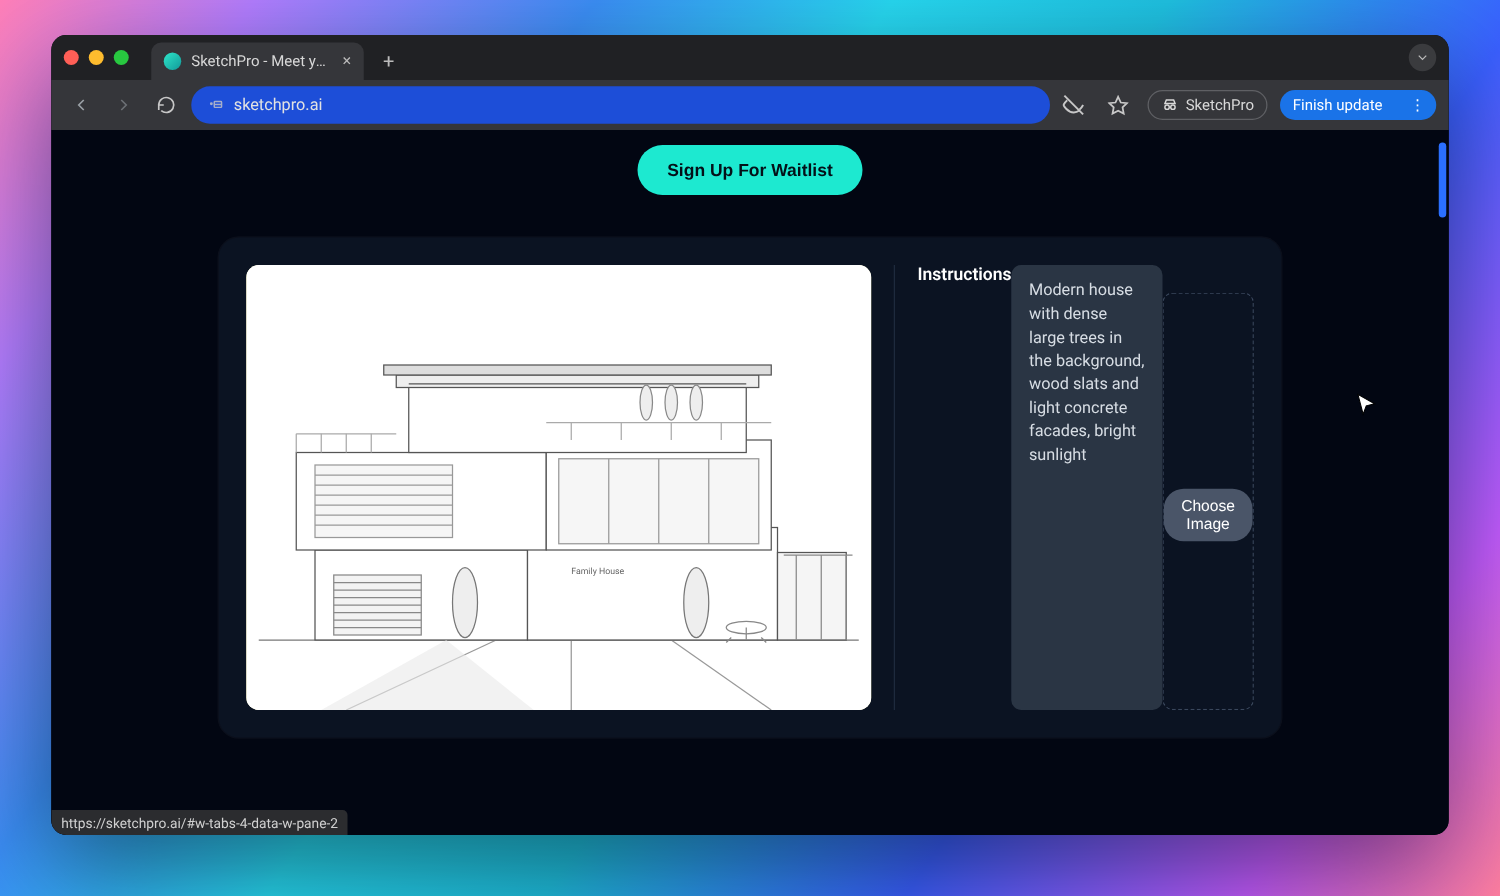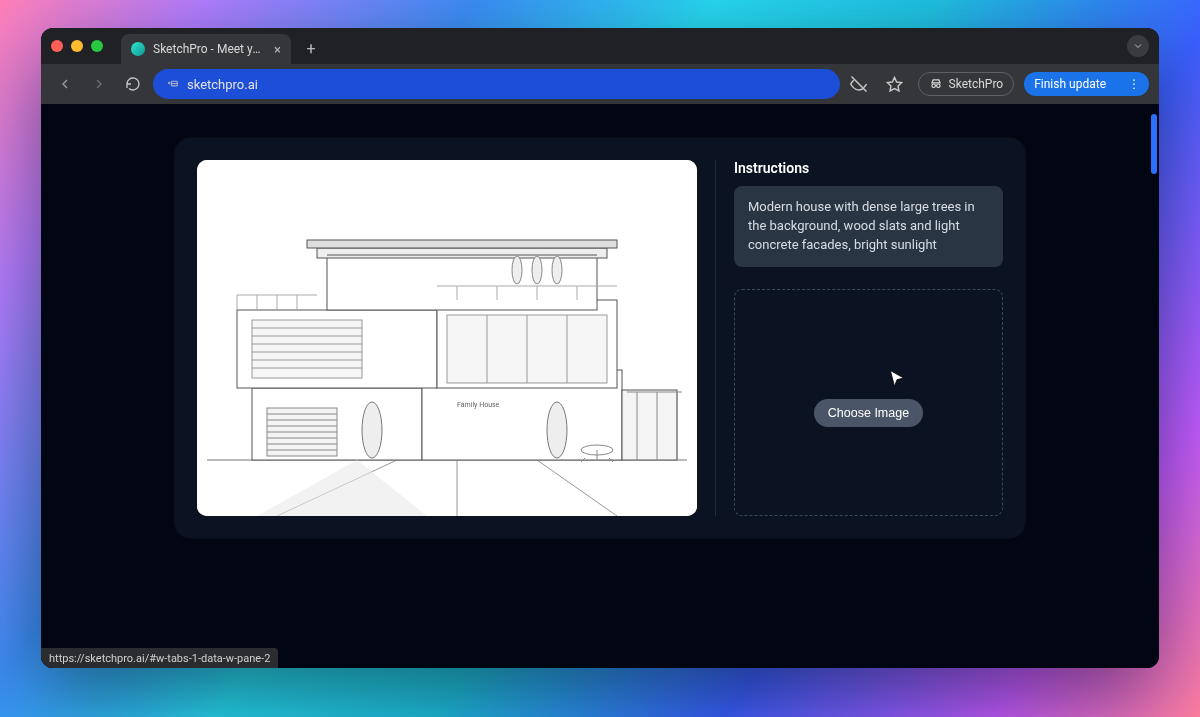--- a/index.html
+++ b/index.html
@@ -87,21 +87,21 @@
   }
   
   .sketch-panel {
     width: 500px; height: 356px; background:#fef9c3; border-radius:10px;
     position:relative; overflow:hidden;
   }
   .sketch-panel svg { width:100%; height:100%; }
   
   .divider { width:1px; background:#1e2a3d; margin: 0 18px; }
   
-  .controls { flex:1; display:flex; flex-direction:column; }
+  .controls { flex:1; display:flex; flex-direction:row; }
   .section-label { color:#fff; font-size:14px; font-weight:600; margin-bottom:10px; }
   
   .instructions-box {
     background:#2a3544; border-radius:8px; padding:12px 14px;
     color:#d7dde4; font-size:13px; line-height:1.45;
     min-height: 74px;
   }
   
   .creativity-block { margin-top: 20px; }
   .slider-track {
@@ -213,20 +213,23 @@
         <div class="finish-pill">
           <span>Finish update</span>
           <span class="vdots">⋮</span>
         </div>
       </div>
     </div>
 
     <div class="page">
       <div class="page-scroll"></div>
 
+      <div class="waitlist-wrap">
+        <button class="waitlist-btn">Sign Up For Waitlist</button>
+      </div>
 
       <div class="card">
 
         <div class="sketch-panel">
           <svg viewBox="0 0 500 356">
             <rect x="0" y="0" width="500" height="356" fill="#ffffff"></rect>
 
             <line x1="10" y1="300" x2="490" y2="300" stroke="#777" stroke-width="1"></line>
 
             <line x1="80" y1="356" x2="200" y2="300" stroke="#999"></line>
@@ -335,18 +338,18 @@
               <svg class="cursor-svg" style="left:152px; top:78px;" viewBox="0 0 24 24">
                 <path d="M4 3 L20 12 L12 14 L9 22 Z" fill="#fff" stroke="#000" stroke-width="1"></path>
               </svg>
             </div>
           </div>
         </div>
 
       </div>
 
       <div class="status-bar">
-        <span>https://sketchpro.ai/#w-tabs-1-data-w-pane-2</span>
+        <span>https://sketchpro.ai/#w-tabs-4-data-w-pane-2</span>
       </div>
     </div>
 
   </div>
 </div>
 
 </body></html>

